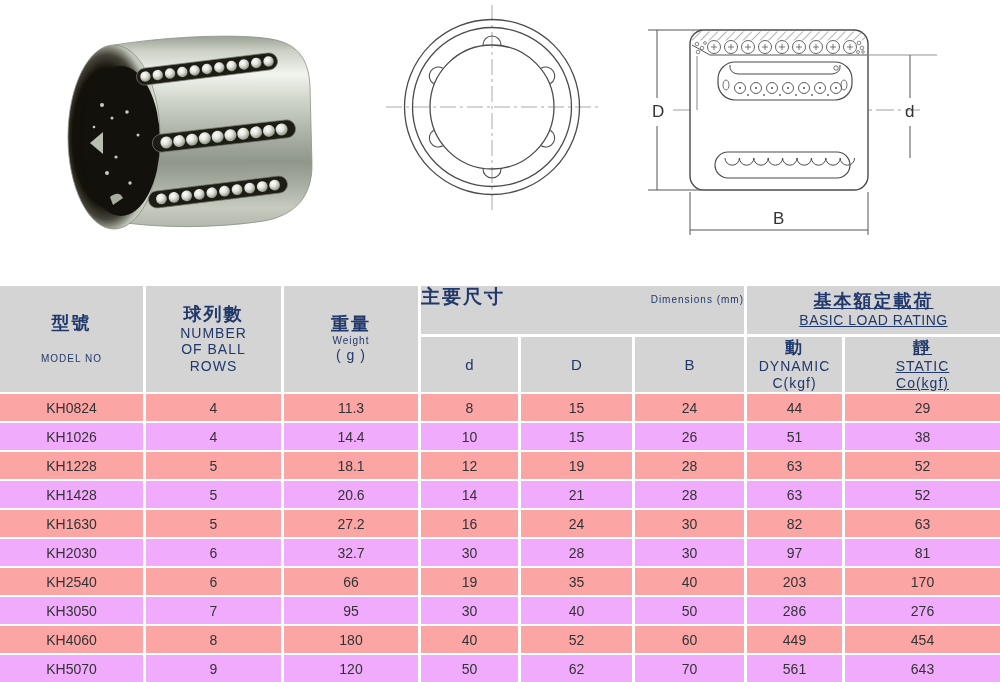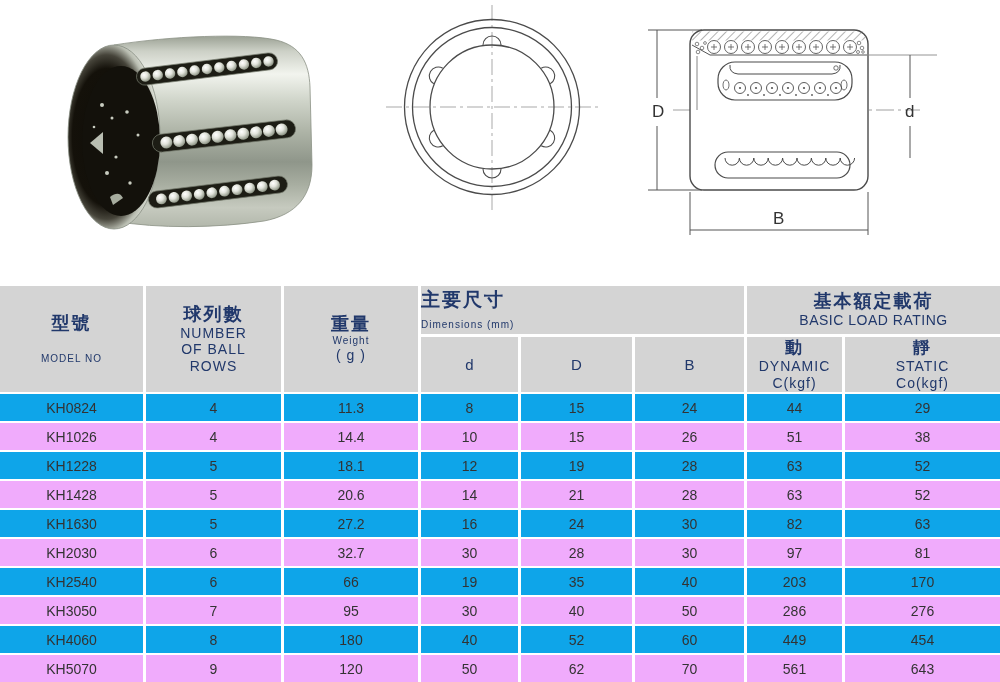--- a/index.html
+++ b/index.html
@@ -10,32 +10,32 @@
   .fig-photo{left:50px;top:15px;width:270px;height:225px;}
   .fig-front{left:380px;top:0;width:225px;height:225px;}
   .fig-section{left:630px;top:0;width:330px;height:245px;}
   
   #spec-table{position:absolute;left:0;top:286px;width:1000px;}
   .grid-cols{display:grid;grid-template-columns:146px 138px 137px 100px 114px 112px 98px 155px;}
   .thead{grid-template-rows:48px 58px;}
   .hcell{background:#d4d4d4;color:#21386b;display:flex;flex-direction:column;align-items:center;
          justify-content:center;text-align:center;border-right:3px solid #fff;box-sizing:border-box;
          line-height:1.18;}
-  .hcell.last{border-right:none;}
+  .hcell.last{border-right:none;text-decoration:underline;}
   .span2{grid-row:1/3;}
   .subrow{border-top:3px solid #fff;}
   .zh{font-size:18px;font-weight:600;letter-spacing:2px;}
   .zh-big{font-size:19px;font-weight:600;letter-spacing:2px;}
   .en{font-size:14px;font-weight:500;letter-spacing:1px;}
   .en-mid{font-size:10px;font-weight:500;letter-spacing:1px;}
-  .dimline{flex-direction:column;gap:7px;align-items:baseline;}
+  .dimline{flex-direction:row;gap:7px;align-items:baseline;justify-content:space-between;}
   .sub-letter{font-size:15px;font-weight:500;}
   .tbody{margin-top:2px;display:flex;flex-direction:column;gap:2px;}
   .trow{display:grid;grid-template-columns:146px 138px 137px 100px 114px 112px 98px 155px;height:27px;}
-  .trow.odd{background:#0ea5e9;}
+  .trow.odd{background:#fca5a5;}
   .trow.even{background:#f0abfc;}
   .cell{display:flex;align-items:center;justify-content:center;font-size:14px;color:#333;
         border-right:3px solid #fff;box-sizing:border-box;}
   .cell:last-child{border-right:none;}
   .dim-label{font-size:17px;fill:#333;font-family:"Liberation Sans","DejaVu Sans",sans-serif;}
 </style>
 </head>
 <body>
 
 <div id="page">

